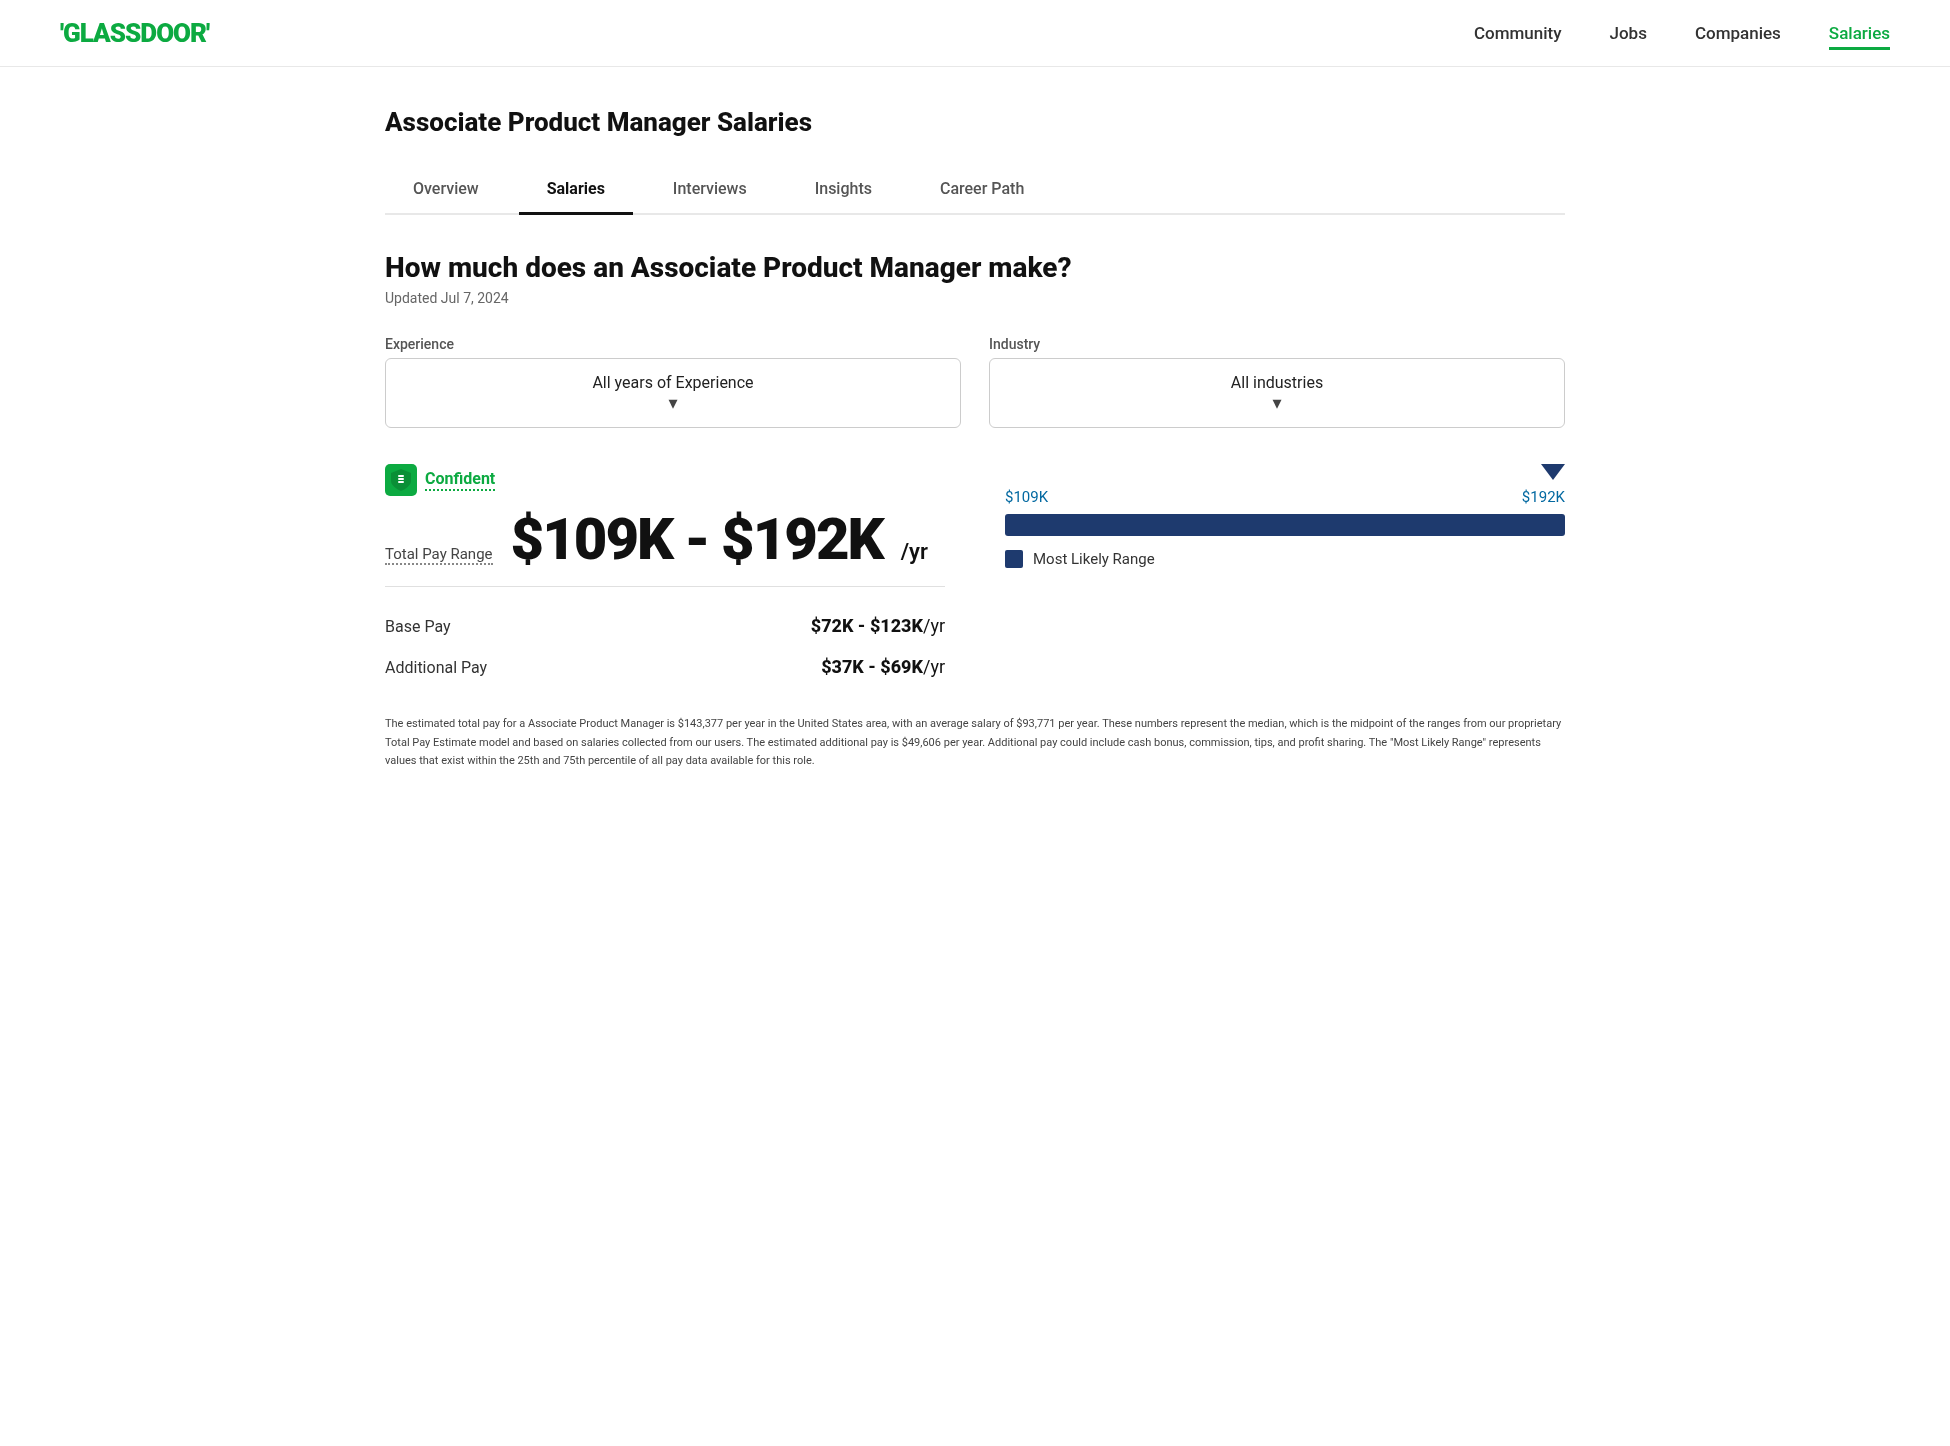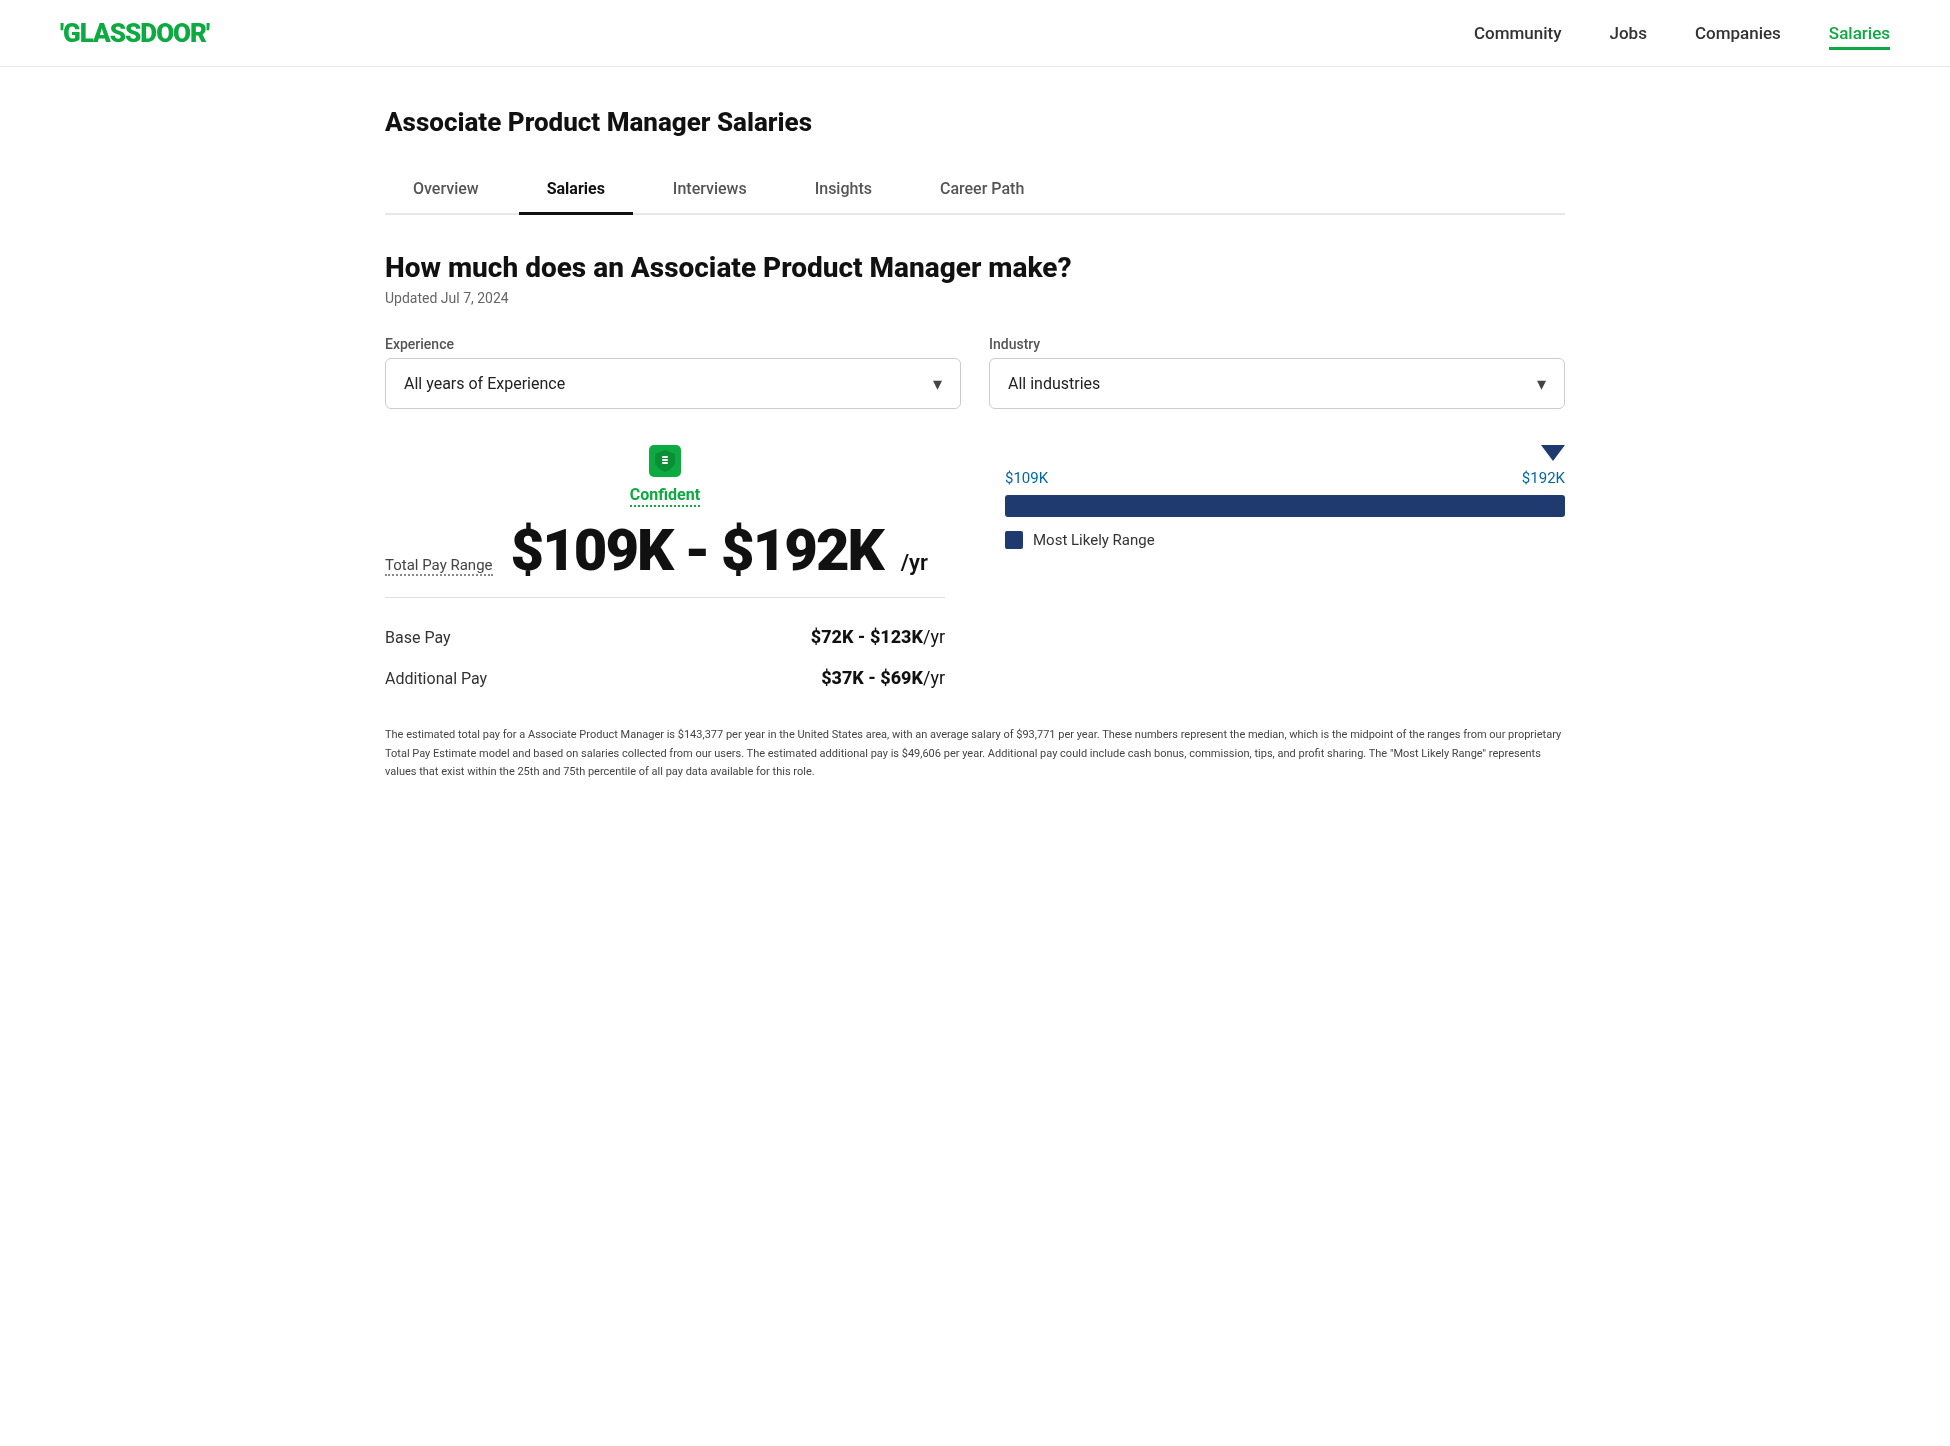--- a/index.html
+++ b/index.html
@@ -109,20 +109,21 @@
       display: flex;
       align-items: center;
       justify-content: space-between;
       border: 1.5px solid #ccc;
       border-radius: 6px;
       padding: 14px 18px;
       font-size: 16px;
       color: #222;
       cursor: pointer;
       background: #fff;
+      flex-direction: column;
     }
     .chevron {
       font-size: 18px;
       color: #444;
     }
 
     
     .salary-section {
       display: flex;
       gap: 60px;
@@ -132,21 +133,20 @@
 
     .salary-left { flex: 1; }
     .salary-right { flex: 1; }
 
     
     .confident-badge {
       display: flex;
       align-items: center;
       gap: 8px;
       margin-bottom: 14px;
-      flex-direction: column;
     }
     .confident-icon {
       width: 32px;
       height: 32px;
     }
     .confident-text {
       font-size: 16px;
       font-weight: 700;
       color: #0caa41;
       border-bottom: 2px dotted #0caa41;

